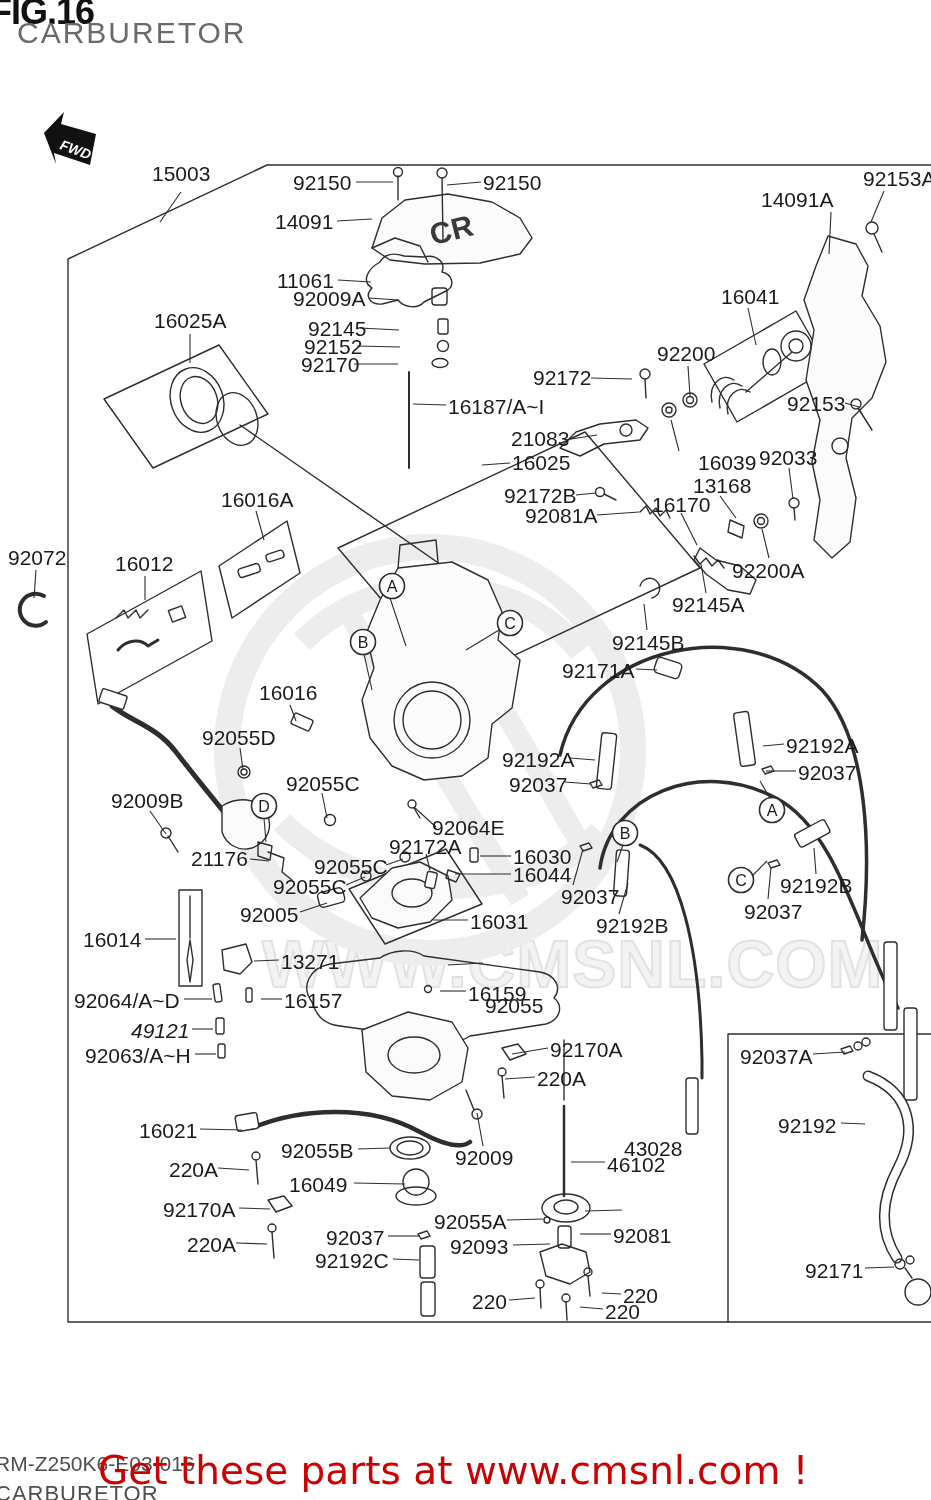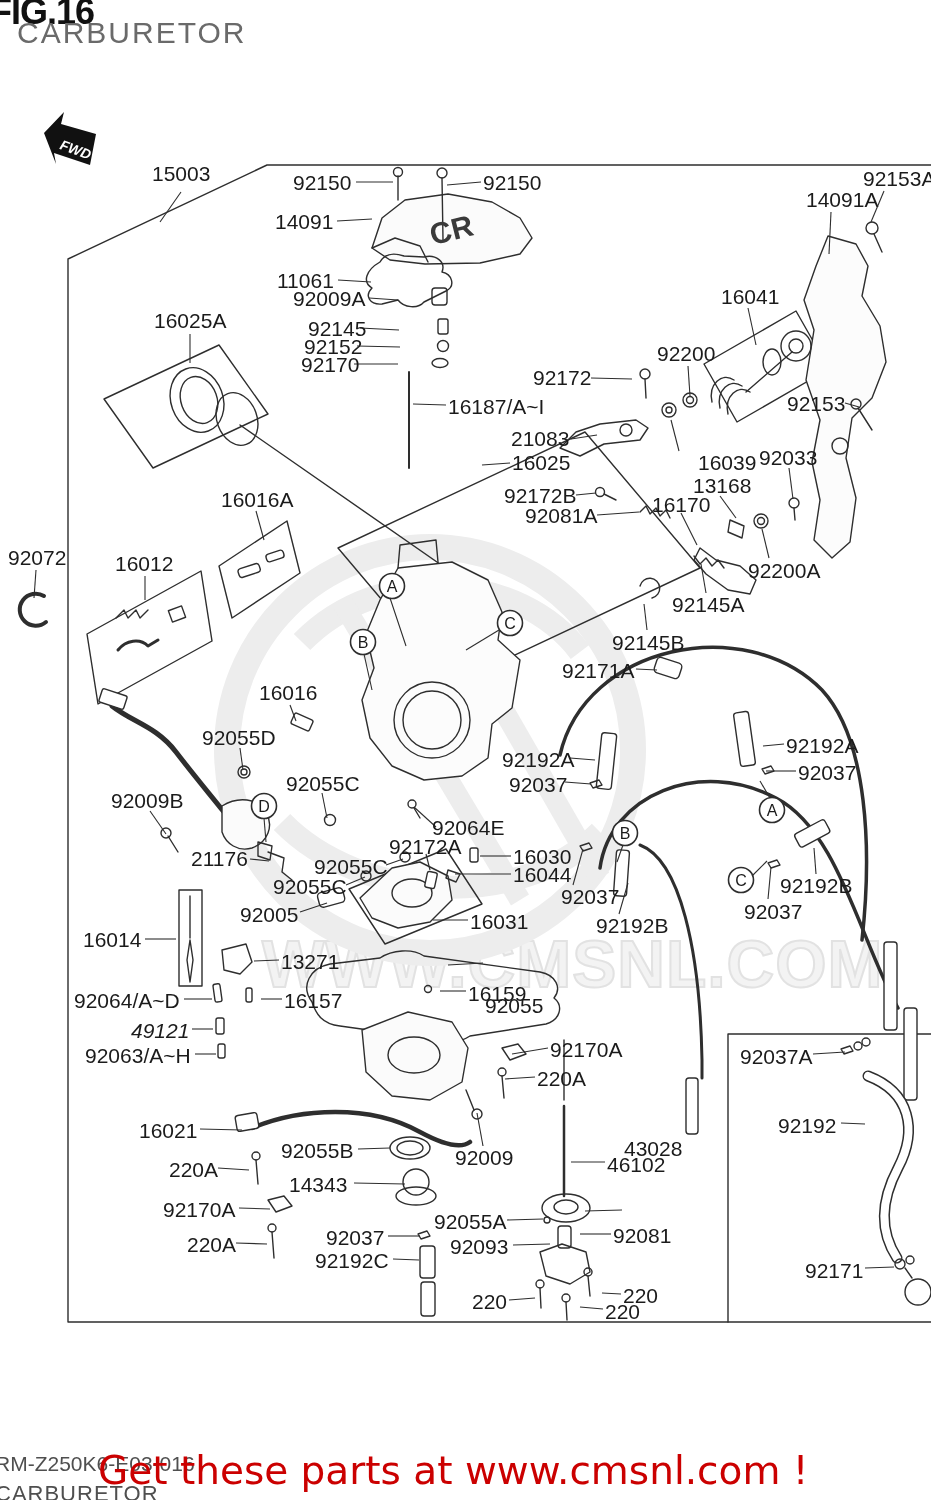--- a/index.html
+++ b/index.html
@@ -360,36 +360,36 @@
       <div class="part-label" style="left: 152px; top: 163px;">15003</div>
       <div class="part-label" style="left: 293px; top: 172px;">92150</div>
       <div class="part-label" style="left: 483px; top: 172px;">92150</div>
       <div class="part-label" style="left: 275px; top: 211px;">14091</div>
       <div class="part-label" style="left: 277px; top: 270px;">11061</div>
       <div class="part-label" style="left: 293px; top: 288px;">92009A</div>
       <div class="part-label" style="left: 308px; top: 318px;">92145</div>
       <div class="part-label" style="left: 304px; top: 336px;">92152</div>
       <div class="part-label" style="left: 301px; top: 354px;">92170</div>
       <div class="part-label" style="left: 854px; top: 168px; margin-left: 9px;">92153A</div>
-      <div class="part-label" style="left: 806px; top: 189px;">14091A</div>
+      <div class="part-label" style="left: 761px; top: 189px;">14091A</div>
       <div class="part-label" style="left: 721px; top: 286px;">16041</div>
       <div class="part-label" style="left: 657px; top: 343px;">92200</div>
       <div class="part-label" style="left: 787px; top: 393px;">92153</div>
       <div class="part-label" style="left: 154px; top: 310px;">16025A</div>
       <div class="part-label" style="left: 448px; top: 396px;">16187/A~I</div>
       <div class="part-label" style="left: 533px; top: 367px;">92172</div>
       <div class="part-label" style="left: 511px; top: 428px;">21083</div>
       <div class="part-label" style="left: 512px; top: 452px;">16025</div>
       <div class="part-label" style="left: 650px; top: 452px; margin-left: 48px;">16039</div>
       <div class="part-label" style="left: 504px; top: 485px;">92172B</div>
       <div class="part-label" style="left: 693px; top: 475px;">13168</div>
       <div class="part-label" style="left: 652px; top: 494px;">16170</div>
       <div class="part-label" style="left: 525px; top: 505px;">92081A</div>
       <div class="part-label" style="left: 759px; top: 447px;">92033</div>
-      <div class="part-label" style="left: 732px; top: 560px; margin-left: 16px;">92200A</div>
+      <div class="part-label" style="left: 732px; top: 560px;">92200A</div>
       <div class="part-label" style="left: 672px; top: 594px;">92145A</div>
       <div class="part-label" style="left: 612px; top: 632px;">92145B</div>
       <div class="part-label" style="left: 221px; top: 489px;">16016A</div>
       <div class="part-label" style="left: 8px; top: 547px;">92072</div>
       <div class="part-label" style="left: 115px; top: 553px;">16012</div>
       <div class="part-label" style="left: 259px; top: 682px;">16016</div>
       <div class="part-label" style="left: 202px; top: 727px;">92055D</div>
       <div class="part-label" style="left: 562px; top: 660px;">92171A</div>
       <div class="part-label" style="left: 502px; top: 749px;">92192A</div>
       <div class="part-label" style="left: 509px; top: 774px;">92037</div>
@@ -419,21 +419,21 @@
       <div class="part-label" style="left: 780px; top: 875px;">92192B</div>
       <div class="part-label" style="left: 744px; top: 901px;">92037</div>
       <div class="part-label" style="left: 740px; top: 1046px;">92037A</div>
       <div class="part-label" style="left: 778px; top: 1115px;">92192</div>
       <div class="part-label" style="left: 805px; top: 1260px;">92171</div>
       <div class="part-label" style="left: 550px; top: 1039px;">92170A</div>
       <div class="part-label" style="left: 537px; top: 1068px;">220A</div>
       <div class="part-label" style="left: 139px; top: 1120px;">16021</div>
       <div class="part-label" style="left: 169px; top: 1159px;">220A</div>
       <div class="part-label" style="left: 281px; top: 1140px;">92055B</div>
-      <div class="part-label" style="left: 289px; top: 1174px;">14343</div>
+      <div class="part-label" style="left: 289px; top: 1174px;">16049</div>
       <div class="part-label" style="left: 163px; top: 1199px;">92170A</div>
       <div class="part-label" style="left: 187px; top: 1234px;">220A</div>
       <div class="part-label" style="left: 326px; top: 1227px;">92037</div>
       <div class="part-label" style="left: 315px; top: 1250px;">92192C</div>
       <div class="part-label" style="left: 455px; top: 1147px;">92009</div>
       <div class="part-label" style="left: 607px; top: 1154px;">46102</div>
       <div class="part-label" style="left: 624px; top: 1138px;">43028</div>
       <div class="part-label" style="left: 434px; top: 1211px;">92055A</div>
       <div class="part-label" style="left: 613px; top: 1225px;">92081</div>
       <div class="part-label" style="left: 450px; top: 1236px;">92093</div>

